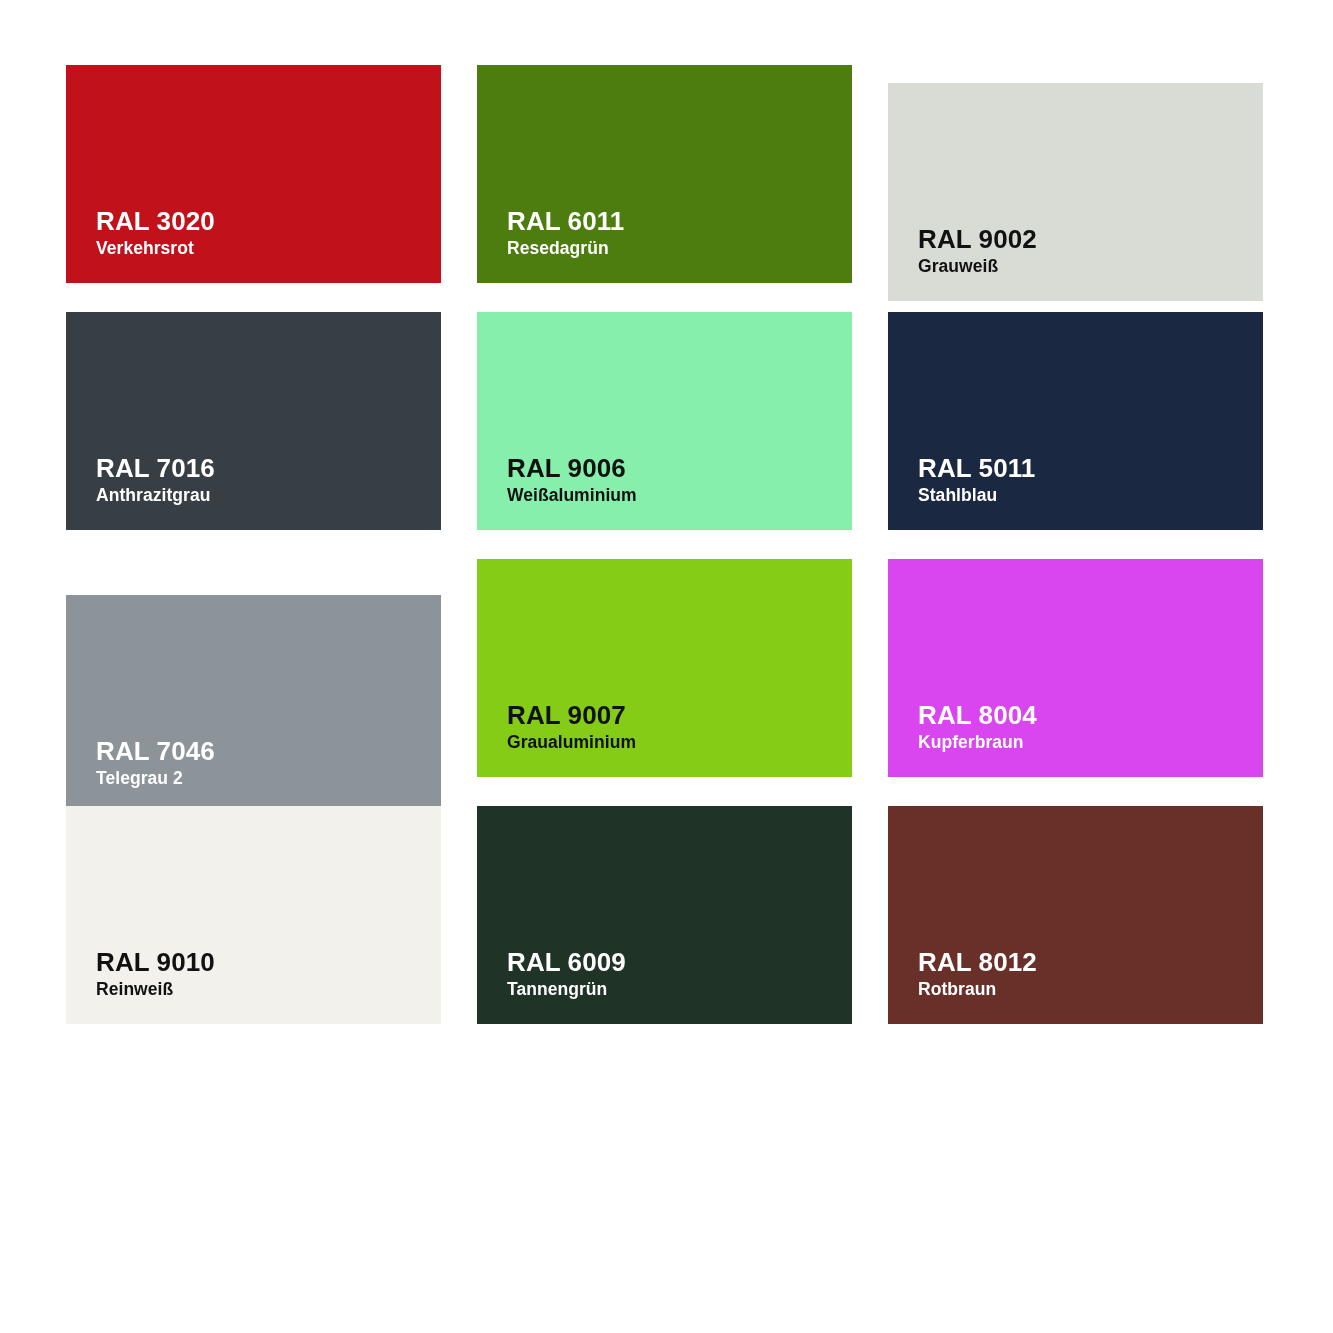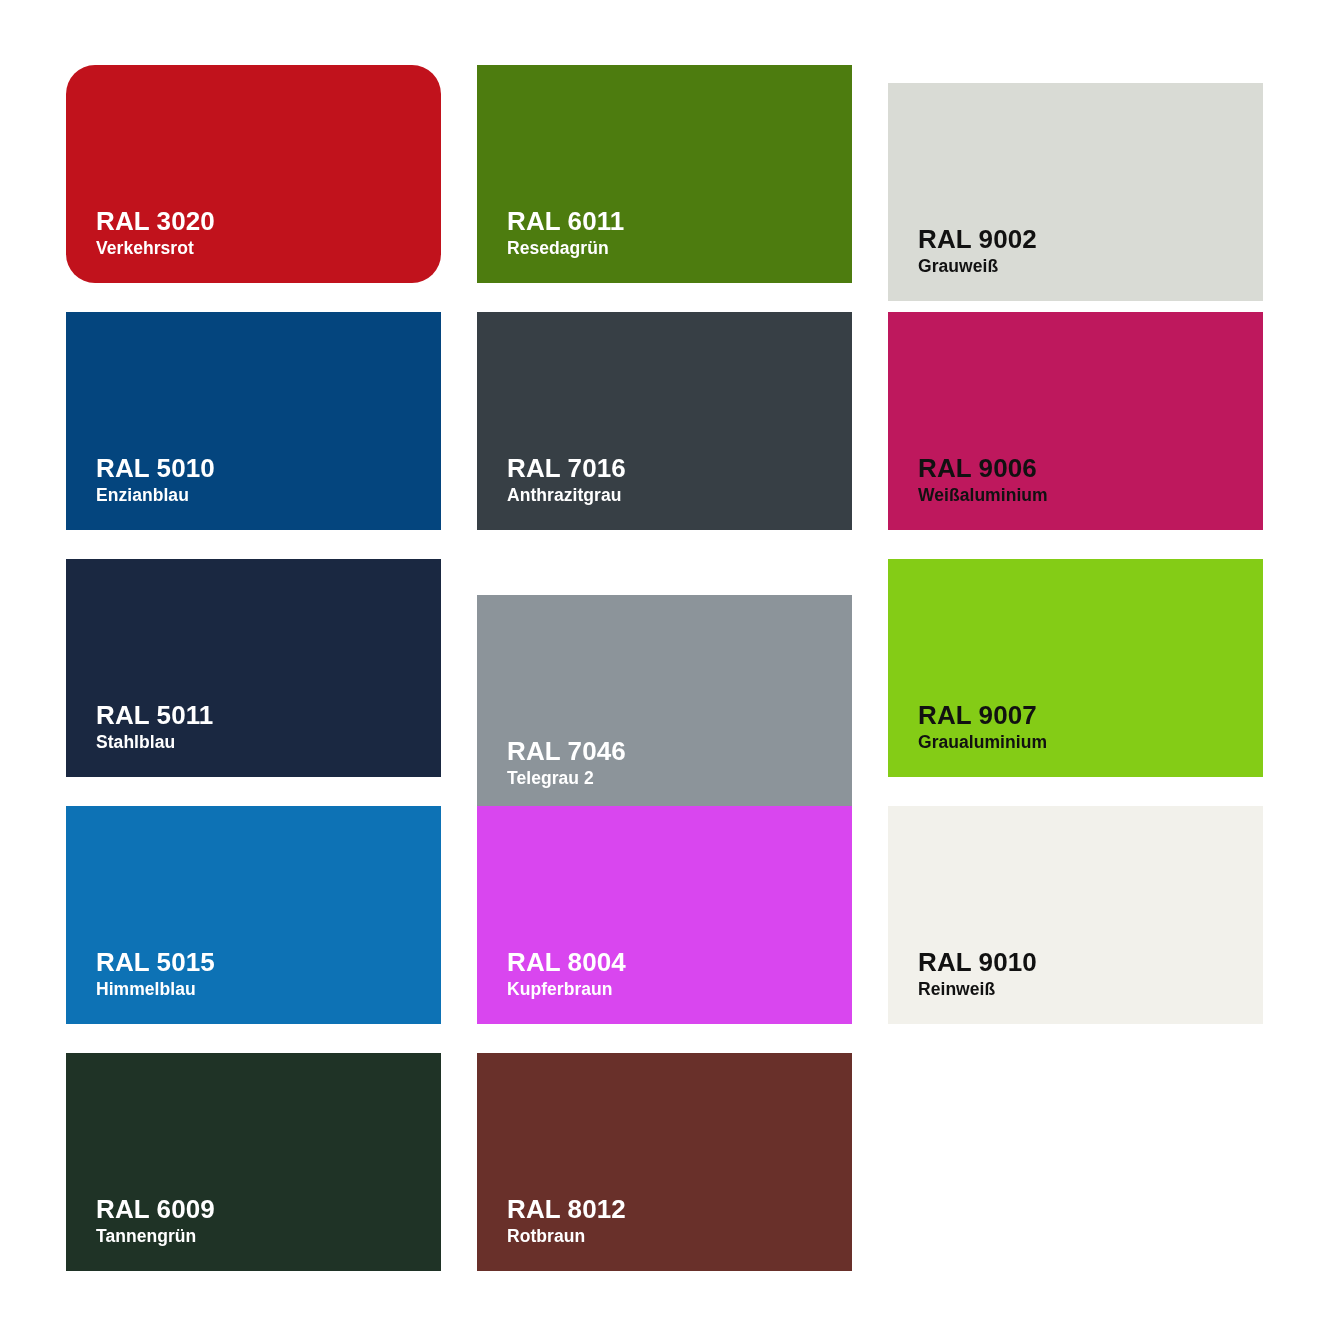--- a/index.html
+++ b/index.html
@@ -70,51 +70,45 @@
   }
 
   .swatch.is-empty {
     background: transparent;
   }
 </style>
 </head>
 <body style="background: rgb(255, 255, 255);">
 
 <main id="palette-grid">
-    <div class="swatch light-text" style="background: rgb(193, 18, 28); border-radius: 29px;">
+    <div class="swatch light-text" style="background: rgb(193, 18, 28);">
       <div class="swatch-labels">
         <div class="swatch-code">RAL 3020</div>
         <div class="swatch-name">Verkehrsrot</div>
       </div>
     </div>
     <div class="swatch light-text" style="background: #4d7c0f;">
       <div class="swatch-labels">
         <div class="swatch-code">RAL 6011</div>
         <div class="swatch-name">Resedagrün</div>
       </div>
     </div>
     <div class="swatch dark-text" style="background: rgb(217, 219, 213); margin-top: 18px;">
       <div class="swatch-labels">
         <div class="swatch-code">RAL 9002</div>
         <div class="swatch-name">Grauweiß</div>
       </div>
     </div>
-    <div class="swatch light-text" style="background: rgb(4, 69, 126);">
-      <div class="swatch-labels">
-        <div class="swatch-code">RAL 5010</div>
-        <div class="swatch-name">Enzianblau</div>
-      </div>
-    </div>
     <div class="swatch light-text" style="background: rgb(55, 63, 69);">
       <div class="swatch-labels">
         <div class="swatch-code">RAL 7016</div>
         <div class="swatch-name">Anthrazitgrau</div>
       </div>
     </div>
-    <div class="swatch dark-text" style="background: #be185d;">
+    <div class="swatch dark-text" style="background: #86efac;">
       <div class="swatch-labels">
         <div class="swatch-code">RAL 9006</div>
         <div class="swatch-name">Weißaluminium</div>
       </div>
     </div>
     <div class="swatch light-text" style="background: rgb(26, 40, 65);">
       <div class="swatch-labels">
         <div class="swatch-code">RAL 5011</div>
         <div class="swatch-name">Stahlblau</div>
       </div>
@@ -122,26 +116,20 @@
     <div class="swatch light-text" style="background: rgb(140, 148, 154); margin-top: 36px;">
       <div class="swatch-labels">
         <div class="swatch-code">RAL 7046</div>
         <div class="swatch-name">Telegrau 2</div>
       </div>
     </div>
     <div class="swatch dark-text" style="background: #84cc16;">
       <div class="swatch-labels">
         <div class="swatch-code">RAL 9007</div>
         <div class="swatch-name">Graualuminium</div>
-      </div>
-    </div>
-    <div class="swatch light-text" style="background: rgb(13, 114, 181);">
-      <div class="swatch-labels">
-        <div class="swatch-code">RAL 5015</div>
-        <div class="swatch-name">Himmelblau</div>
       </div>
     </div>
     <div class="swatch light-text" style="background: #d946ef;">
       <div class="swatch-labels">
         <div class="swatch-code">RAL 8004</div>
         <div class="swatch-name">Kupferbraun</div>
       </div>
     </div>
     <div class="swatch dark-text" style="background: rgb(242, 241, 235);">
       <div class="swatch-labels">

